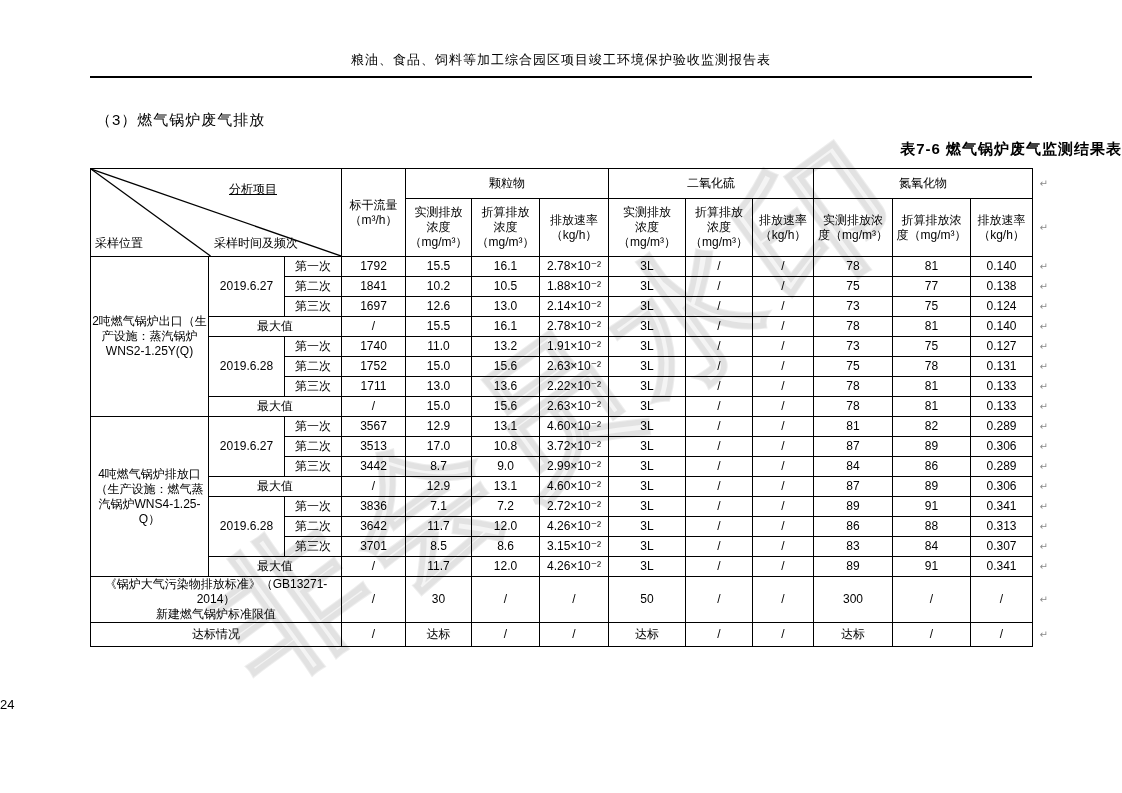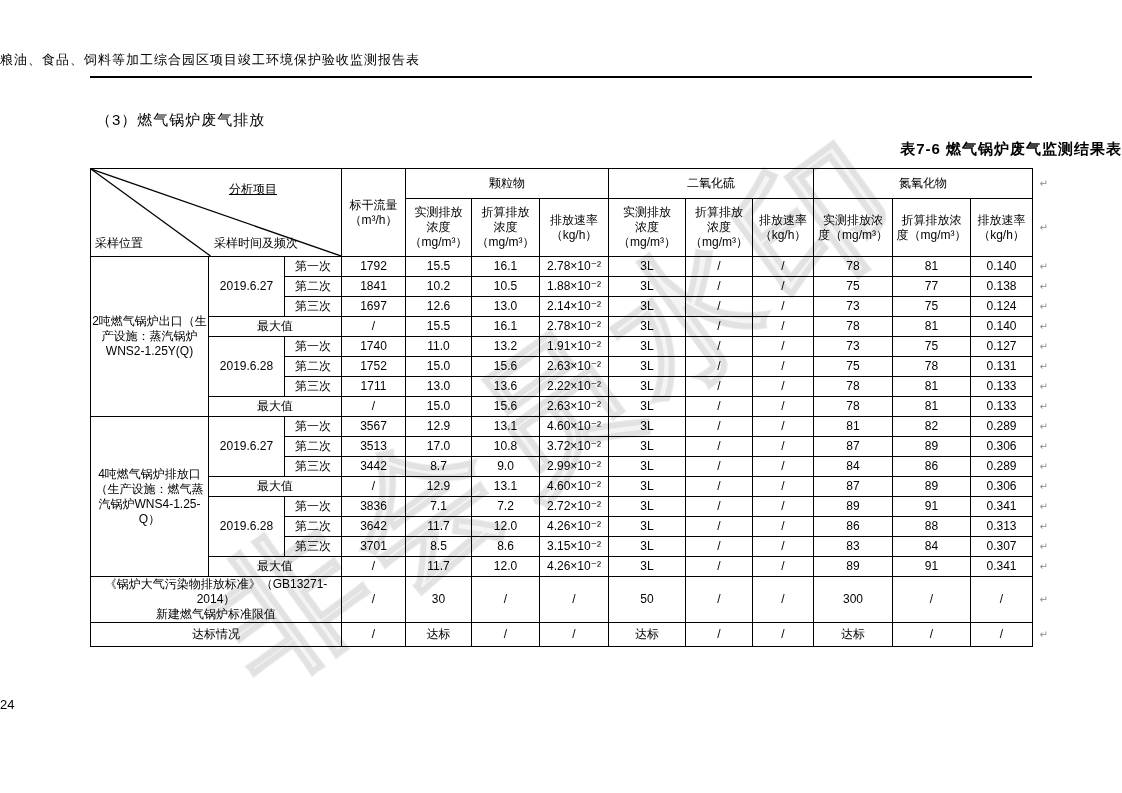--- a/index.html
+++ b/index.html
@@ -6,21 +6,21 @@
   html,body { width:1122px; height:793px; }
   body {
     background:#ffffff;
     font-family:"Liberation Sans","DejaVu Sans",sans-serif;
     color:#000;
     position:relative;
     overflow:hidden;
   }
   .doc-header {
     position:absolute; top:51px; left:0; width:100%;
-    font-size:13px; letter-spacing:1px;
+    text-align:center; font-size:13px; letter-spacing:1px;
   }
   .header-rule {
     position:absolute; top:76px; left:90px; width:942px; height:2px;
     background:#000;
   }
   .section-heading {
     position:absolute; top:111px; left:96px;
     font-size:15px; letter-spacing:1px;
   }
   .table-title {

